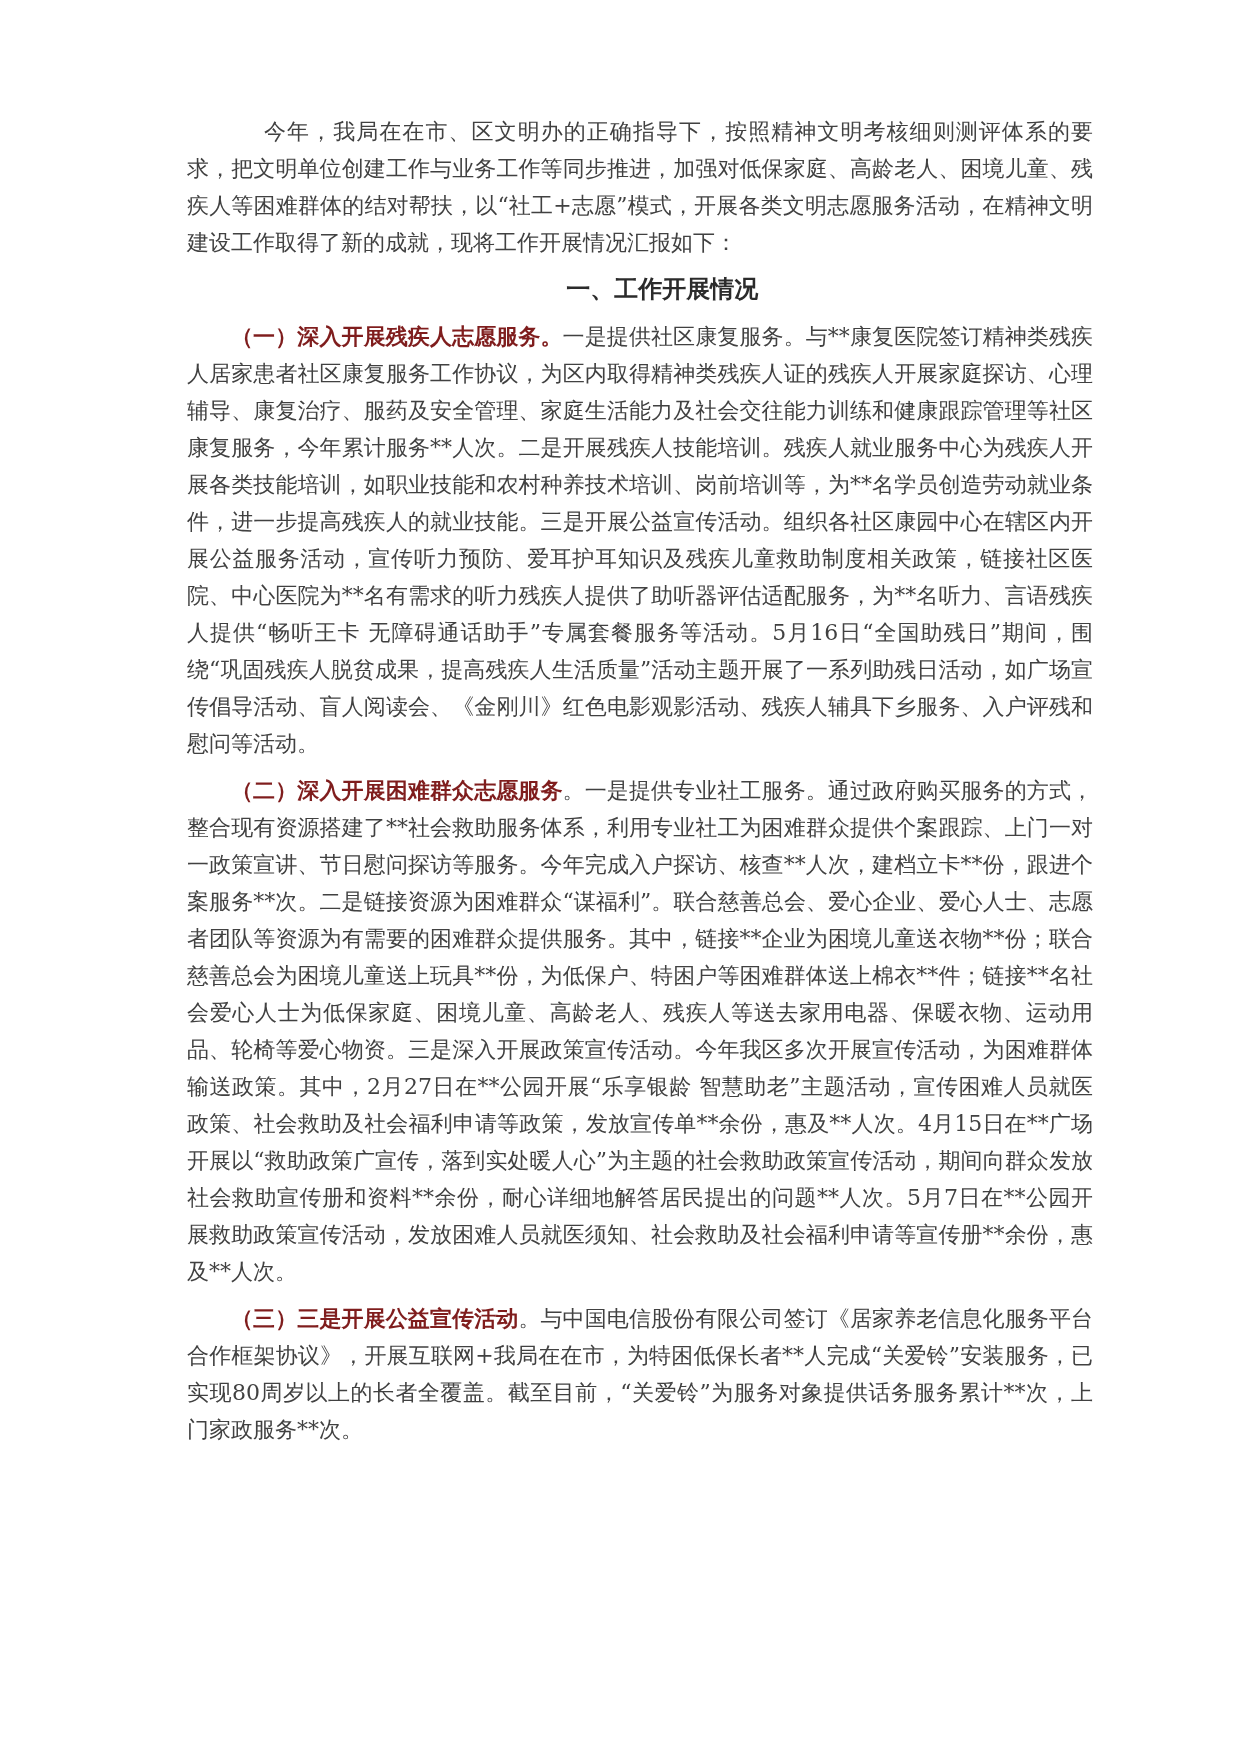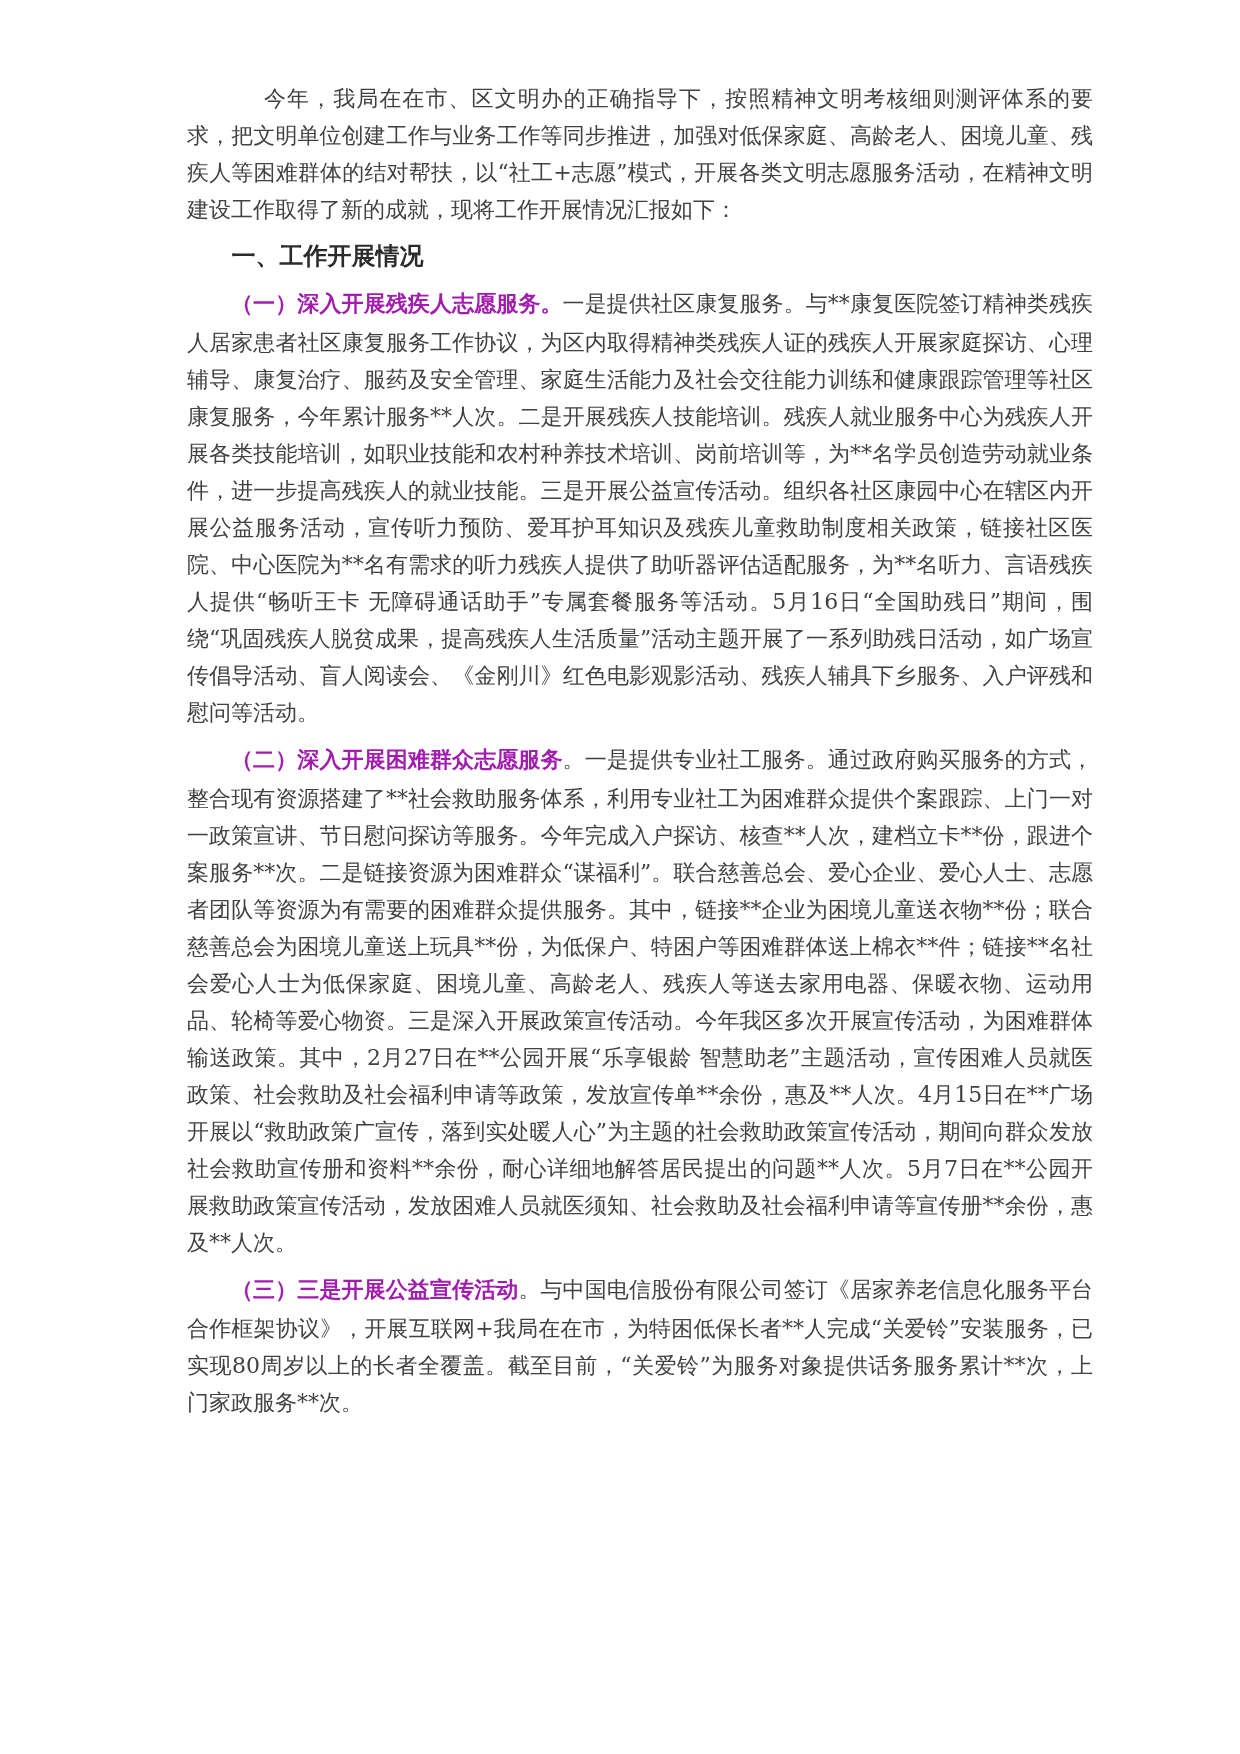--- a/index.html
+++ b/index.html
@@ -6,21 +6,21 @@
     margin: 0;
     padding: 0;
     background: #ffffff;
   }
   .page {
     position: relative;
     width: 1240px;
     height: 1754px;
     background: #ffffff;
     box-sizing: border-box;
-    padding: 80px 148px 0 187px;
+    padding: 113px 148px 0 187px;
     overflow: hidden;
   }
   .doc-content {
     width: 906px;
   }
   .doc-content p {
     font-family: "DejaVu Serif", "Liberation Serif", serif;
     font-size: 22px;
     line-height: 37px;
     color: #414141;
@@ -28,31 +28,32 @@
     text-justify: inter-ideograph;
     margin: 0 0 10px 0;
     text-indent: 2em;
     word-break: break-all;
   }
   .doc-content p.indent-wide {
     text-indent: 3.5em;
   }
   .doc-content .lead {
     font-weight: 700;
-    color: #a21caf;
-    font-family: Liberation Mono, monospace;
+    color: #7f1d1d;
+    font-family: Liberation Sans, sans-serif;
   }
   .doc-content h2 {
     font-family: "DejaVu Sans", "Liberation Sans", sans-serif;
     font-size: 24px;
     line-height: 37px;
     font-weight: 700;
     color: #2b2b2b;
     margin: 10px 0 10px 0;
     text-indent: 1.85em;
+    text-align: center;
   }
 </style>
 </head>
 <body>
 
 <div class="page">
   <div class="doc-content" id="doc-content">
       <p class="indent-wide"><span>今年，我局在在市、区文明办的正确指导下，按照精神文明考核细则测评体系的要求，把文明单位创建工作与业务工作等同步推进，加强对低保家庭、高龄老人、困境儿童、残疾人等困难群体的结对帮扶，以“社工+志愿”模式，开展各类文明志愿服务活动，在精神文明建设工作取得了新的成就，现将工作开展情况汇报如下：</span></p>
       <h2>一、工作开展情况</h2>
       <p><span class="lead">（一）深入开展残疾人志愿服务。</span><span>一是提供社区康复服务。与**康复医院签订精神类残疾人居家患者社区康复服务工作协议，为区内取得精神类残疾人证的残疾人开展家庭探访、心理辅导、康复治疗、服药及安全管理、家庭生活能力及社会交往能力训练和健康跟踪管理等社区康复服务，今年累计服务**人次。二是开展残疾人技能培训。残疾人就业服务中心为残疾人开展各类技能培训，如职业技能和农村种养技术培训、岗前培训等，为**名学员创造劳动就业条件，进一步提高残疾人的就业技能。三是开展公益宣传活动。组织各社区康园中心在辖区内开展公益服务活动，宣传听力预防、爱耳护耳知识及残疾儿童救助制度相关政策，链接社区医院、中心医院为**名有需求的听力残疾人提供了助听器评估适配服务，为**名听力、言语残疾人提供“畅听王卡 无障碍通话助手”专属套餐服务等活动。5月16日“全国助残日”期间，围绕“巩固残疾人脱贫成果，提高残疾人生活质量”活动主题开展了一系列助残日活动，如广场宣传倡导活动、盲人阅读会、《金刚川》红色电影观影活动、残疾人辅具下乡服务、入户评残和慰问等活动。</span></p>

